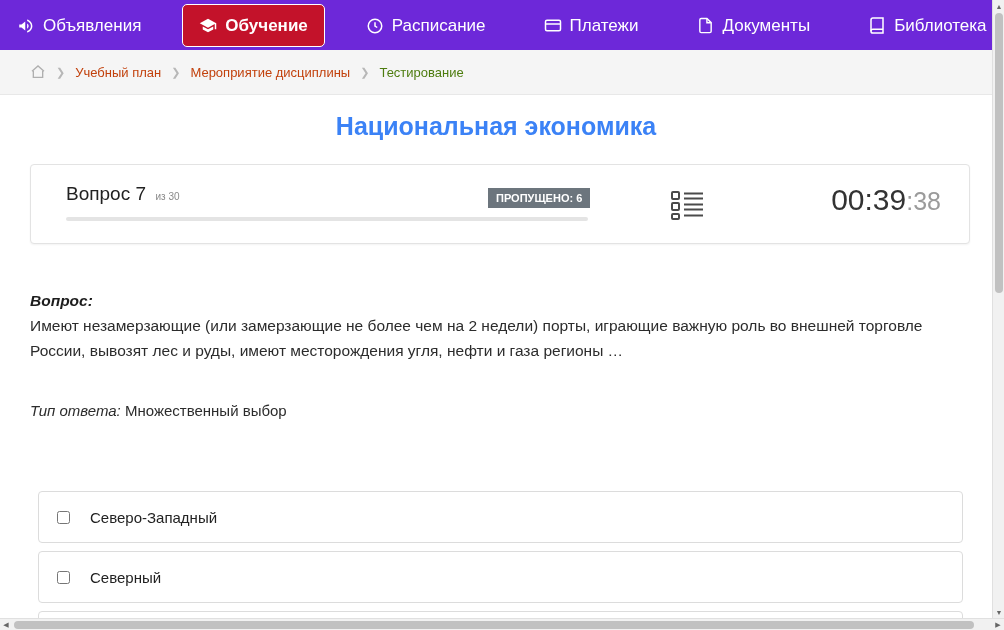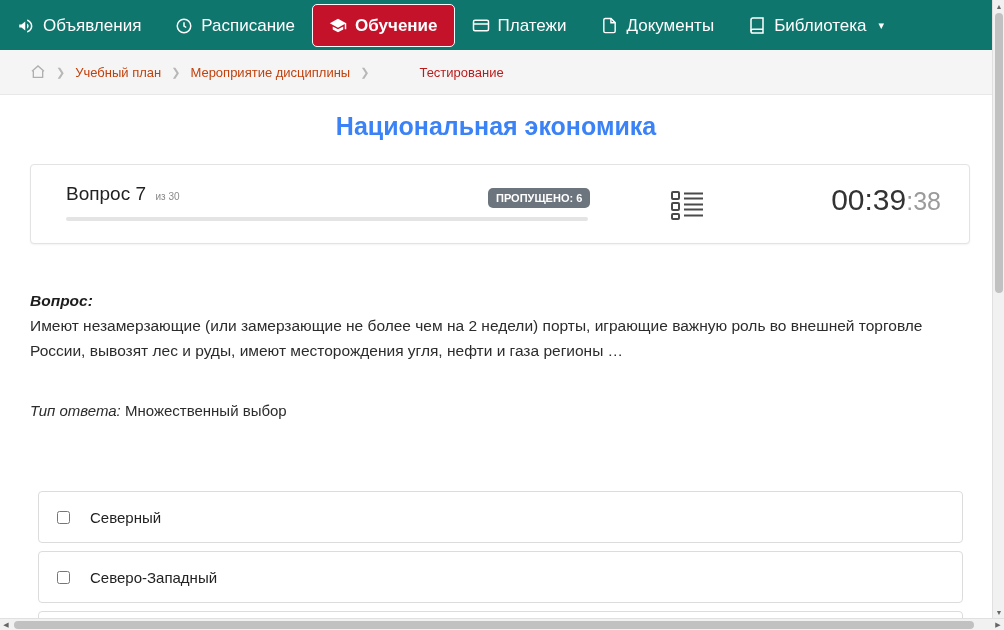--- a/index.html
+++ b/index.html
@@ -16,23 +16,24 @@
     height: 630px;
     background: #ffffff;
   }
 
   
   .navbar {
     position: absolute;
     top: 0; left: 0;
     width: 992px;
     height: 51px;
-    background: #0f766e;
+    background: #6d28d9;
     display: flex;
     align-items: stretch;
+    gap: 24px;
   }
   .nav-item {
     display: flex;
     align-items: center;
     gap: 8px;
     padding: 0 16px;
     color: #ffffff;
     font-size: 17px;
     white-space: nowrap;
     cursor: pointer;
@@ -74,21 +75,21 @@
   }
   .breadcrumb a {
     color: #c2410c;
     text-decoration: none;
     cursor: pointer;
   }
   .breadcrumb .sep {
     color: #b7b7b7;
     font-size: 11px;
   }
-  .breadcrumb .current { color: #b91c1c; margin-left: 40px; }
+  .breadcrumb .current { color: #4d7c0f; }
   .home-icon {
     width: 16px; height: 16px;
     display: inline-block;
     opacity: .55;
   }
 
   
   .page-title {
     position: absolute;
     top: 112px;
@@ -142,21 +143,21 @@
   }
   .skipped-badge {
     position: absolute;
     left: 457px;
     top: 23px;
     background: #6c757d;
     color: #ffffff;
     font-size: 11px;
     font-weight: bold;
     padding: 4px 8px;
-    border-radius: 5px;
+    border-radius: 0;
     white-space: nowrap;
   }
   .list-icon {
     position: absolute;
     left: 640px;
     top: 25px;
     width: 34px;
     height: 30px;
     cursor: pointer;
   }
@@ -286,37 +287,37 @@
 
     <div class="nav-item">
       <span class="nav-icon">
         <svg width="18" height="18" viewBox="0 0 24 24" fill="#fff">
           <path d="M3 10v4h3l5 4V6L6 10H3zm12.5 2c0-1.5-.8-2.8-2-3.5v7c1.2-.7 2-2 2-3.5zM13.5 3.2v2.1c2.9.9 5 3.6 5 6.7s-2.1 5.8-5 6.7v2.1c4-1 7-4.6 7-8.8s-3-7.8-7-8.8z"></path>
         </svg>
       </span>
       <span>Объявления</span>
     </div>
 
+    <div class="nav-item active">
+      <span class="nav-icon">
+        <svg width="19" height="19" viewBox="0 0 24 24" fill="#fff">
+          <path d="M12 3L1 9l11 6 9-4.91V17h2V9L12 3zM5 13.18v4L12 21l7-3.82v-4L12 17l-7-3.82z"></path>
+        </svg>
+      </span>
+      <span>Обучение</span>
+    </div>
+
     <div class="nav-item">
       <span class="nav-icon">
         <svg width="18" height="18" viewBox="0 0 24 24" fill="none" stroke="#fff" stroke-width="2">
           <circle cx="12" cy="12" r="9"></circle>
             <path d="M12 7v5l3 2"></path>
         </svg>
       </span>
       <span>Расписание</span>
-    </div>
-
-    <div class="nav-item active">
-      <span class="nav-icon">
-        <svg width="19" height="19" viewBox="0 0 24 24" fill="#fff">
-          <path d="M12 3L1 9l11 6 9-4.91V17h2V9L12 3zM5 13.18v4L12 21l7-3.82v-4L12 17l-7-3.82z"></path>
-        </svg>
-      </span>
-      <span>Обучение</span>
     </div>
 
     <div class="nav-item">
       <span class="nav-icon">
         <svg width="19" height="19" viewBox="0 0 24 24" fill="none" stroke="#fff" stroke-width="2">
           <rect x="2" y="5" width="20" height="14" rx="2"></rect>
             <path d="M2 10h20"></path>
         </svg>
       </span>
       <span>Платежи</span>
@@ -394,25 +395,25 @@
   </div>
 
   <div class="answer-type">
     <span class="label">Тип ответа:</span>
     <span>Множественный выбор</span>
   </div>
 
   <div class="options">
     <div class="option">
       <input type="checkbox" style="">
-      <span class="opt-label">Северный</span>
+      <span class="opt-label">Северо-Западный</span>
     </div>
     <div class="option">
       <input type="checkbox" style="">
-      <span class="opt-label">Северо-Западный</span>
+      <span class="opt-label">Северный</span>
     </div>
     <div class="option">
 
       <span class="opt-label"></span>
     </div>
   </div>
 
   <div class="vscroll">
     <div class="arrow-up">▲</div>
     <div class="thumb"></div>

